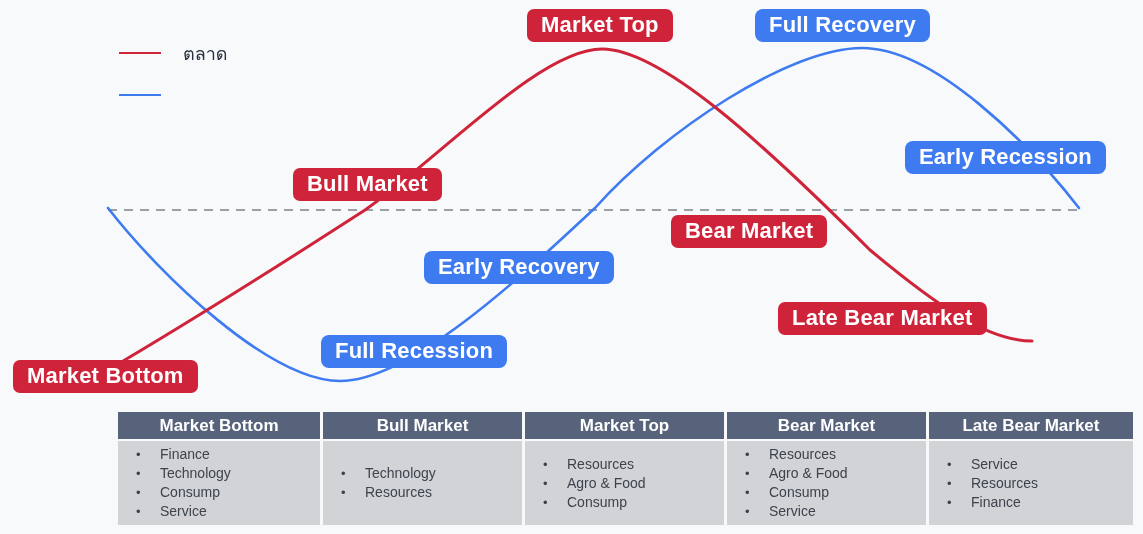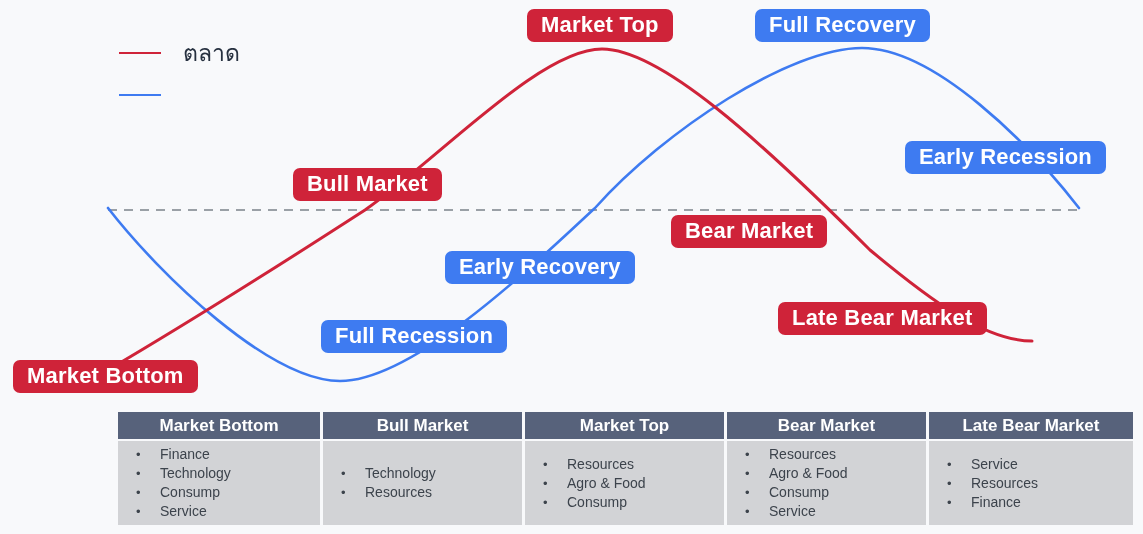--- a/index.html
+++ b/index.html
@@ -15,46 +15,46 @@
   .curves-svg { position:absolute; left:0; top:0; z-index:1; }
 
   
   .legend { position:absolute; left:119px; top:32px; z-index:3; }
   .legend-row { display:flex; align-items:center; height:42px; }
   .legend-swatch { width:42px; height:0; border-top-width:2.5px; border-top-style:solid; margin-right:22px; }
   .legend-swatch.red { border-top-color: var(--red); }
   .legend-swatch.blue { border-top-color: var(--blue); }
   .legend-label {
     font-family:"DejaVu Sans","Liberation Sans",sans-serif;
-    font-size:23px; color:var(--legend-text); font-weight:500;
+    font-size:18px; color:var(--legend-text); font-weight:500;
   }
 
   
   .badge {
     position:absolute; z-index:2;
     padding:4px 14px 5px;
     border-radius:7px;
     color:#ffffff;
     font-size:22px;
     font-weight:bold;
     letter-spacing:0.2px;
     white-space:nowrap;
     line-height:1.1;
   }
   .badge.red  { background: var(--red); }
-  .badge.blue { background: var(--blue); }
+  .badge.blue { background: var(--blue); border-radius: 8px; }
 
   .b-market-top      { left:527px; top:9px;   }
   .b-full-recovery   { left:755px; top:9px;   }
   .b-early-recession { left:905px; top:116px;margin-top:25px; }
   .b-bull-market     { left:293px; top:168px; }
   .b-bear-market     { left:671px; top:215px; }
-  .b-early-recovery  { left:424px; top:251px;margin-left:21px; }
+  .b-early-recovery  { left:424px; top:251px; }
   .b-late-bear       { left:778px; top:302px; }
-  .b-full-recession  { left:321px; top:320px;text-align:center; }
+  .b-full-recession  { left:321px; top:335px;text-align:center; }
   .b-market-bottom   { left:13px;  top:360px; }
 
   
   .sector-table {
     position:absolute; left:118px; top:412px; z-index:2;
     width:1003px; height:109px;
     display:grid;
     grid-template-columns:202px 199px 199px 199px 204px;
     column-gap:3px;
   }

